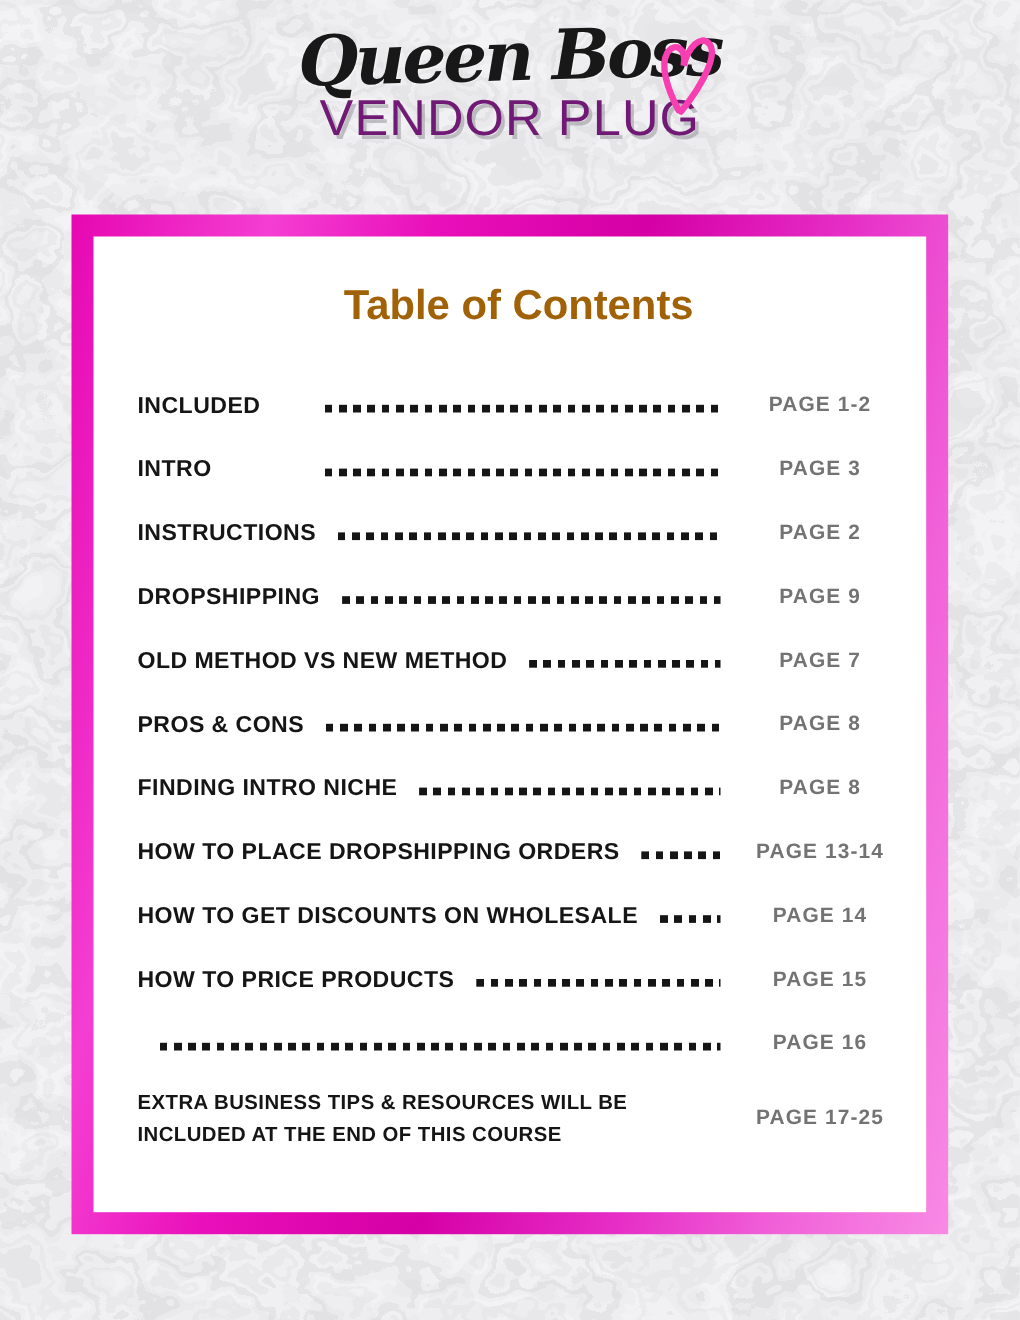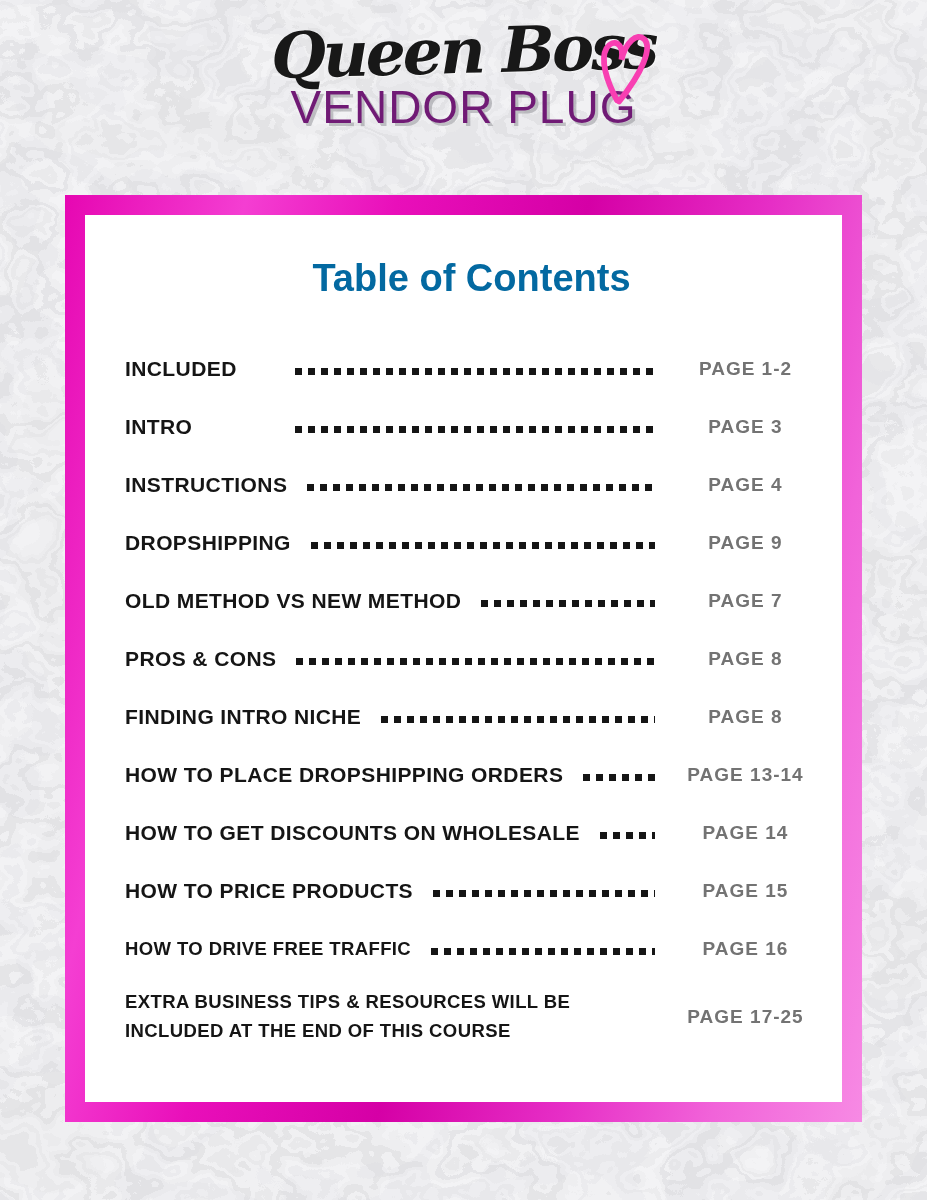--- a/index.html
+++ b/index.html
@@ -39,21 +39,21 @@
       #e607b2 0%, #f43ed2 18%, #e90fba 33%,
       #d500a6 52%, #e62ec6 70%, #f163d9 85%, #f78ae4 100%);
     z-index:1;
   }
   .inner{
     background:#ffffff;width:100%;height:100%;
     box-sizing:border-box;padding:24px 24px 0 40px;
   }
   .toc-title{
     margin:18px 0 14px 0;text-align:center;
-    font-size:38px;font-weight:bold;color:#0369a1;
+    font-size:38px;font-weight:bold;color:#a16207;
     letter-spacing:0;
   }
 
   
   .toc-list{margin-top:40px;}
   .row{display:flex;align-items:center;height:58px;}
   .lbl{
     font-size:21px;font-weight:bold;color:#151515;
     letter-spacing:.4px;white-space:nowrap;min-width:150px;
   }
@@ -120,21 +120,21 @@
 
         <div class="row">
           <span class="lbl">INTRO</span>
           <span class="dots"></span>
           <span class="pg">PAGE 3</span>
         </div>
 
         <div class="row">
           <span class="lbl">INSTRUCTIONS</span>
           <span class="dots"></span>
-          <span class="pg">PAGE 4</span>
+          <span class="pg">PAGE 2</span>
         </div>
 
         <div class="row">
           <span class="lbl">DROPSHIPPING</span>
           <span class="dots"></span>
           <span class="pg">PAGE 9</span>
         </div>
 
         <div class="row">
           <span class="lbl">OLD METHOD VS NEW METHOD</span>
@@ -167,21 +167,20 @@
           <span class="pg">PAGE 14</span>
         </div>
 
         <div class="row">
           <span class="lbl">HOW TO PRICE PRODUCTS</span>
           <span class="dots"></span>
           <span class="pg">PAGE 15</span>
         </div>
 
         <div class="row sm">
-          <span class="lbl">HOW TO DRIVE FREE TRAFFIC</span>
           <span class="dots"></span>
           <span class="pg">PAGE 16</span>
         </div>
 
         <div class="row sm wrap nodots">
           <span class="lbl">EXTRA BUSINESS TIPS &amp; RESOURCES WILL BE INCLUDED AT THE END OF THIS COURSE</span>
           <span class="dots"></span>
           <span class="pg">PAGE 17-25</span>
         </div>
 

